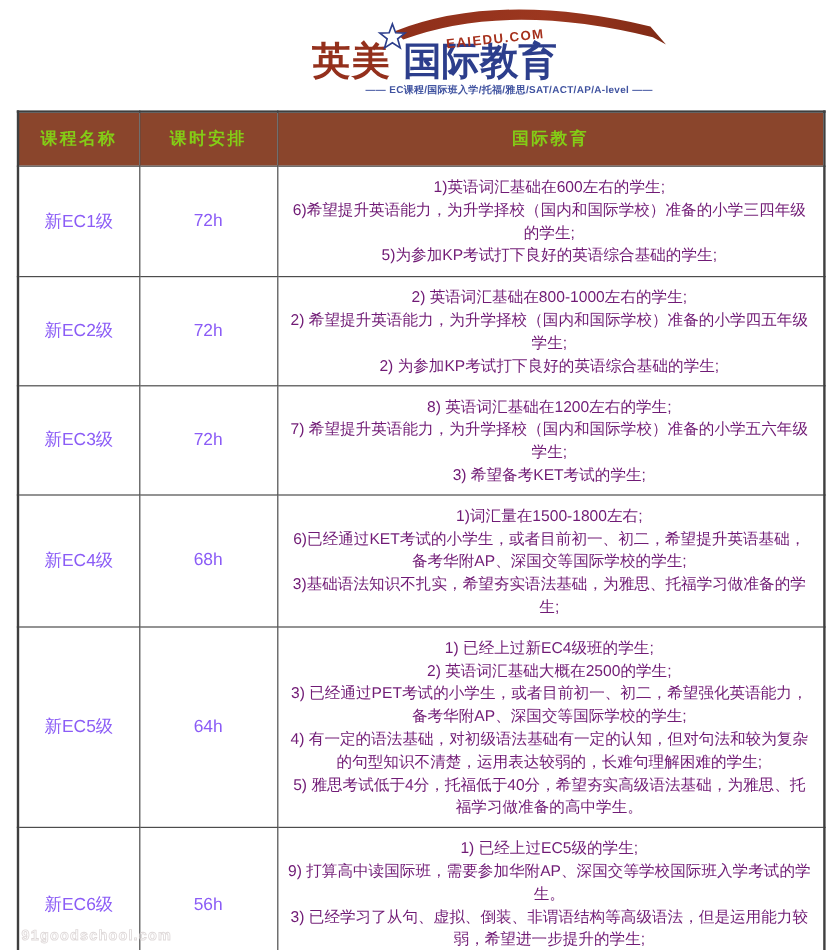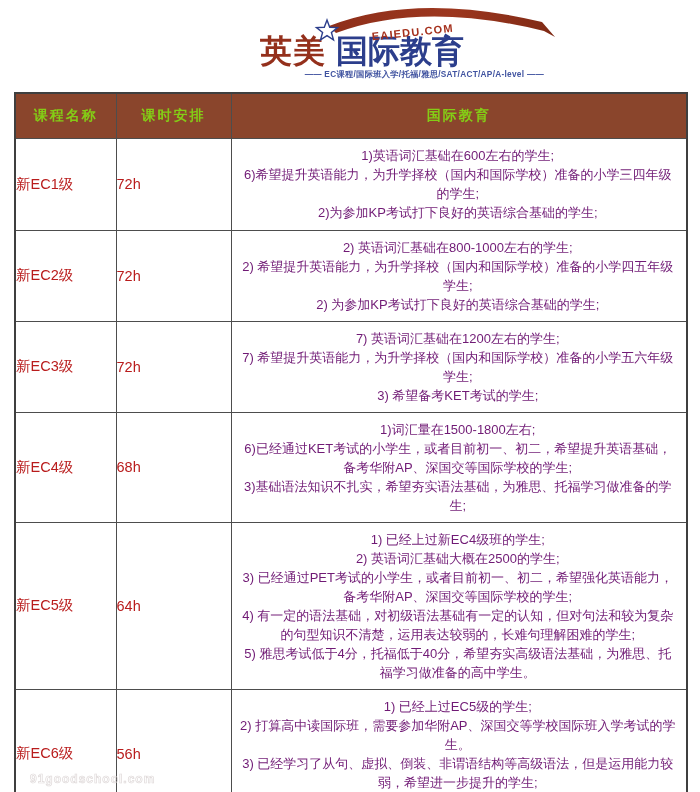--- a/index.html
+++ b/index.html
@@ -34,22 +34,22 @@
     font-size: 14px; letter-spacing: 2px; text-align: center;
   }
   tr.hdr { height: 45px; }
   tr.r0 { height: 92px; }
   tr.r1 { height: 84px; }
   tr.r2 { height: 86px; }
   tr.r3 { height: 107px; }
   tr.r4 { height: 167px; }
   tr.r5 { height: 113px; }
   td.course, td.hours {
-    vertical-align: middle;
-    font-size: 14.5px; color: #b91c1c;
+    text-align: center; vertical-align: middle;
+    font-size: 14.5px; color: #8b5cf6;
   }
   td.suit { vertical-align: middle; padding: 7px 10px 7px 8px; }
   td.suit .line {
     font-size: 13px; line-height: 19px; color: #701a75;
     text-align: center; word-break: break-all;
   }
   td.suit .line:empty { display: none; }
 
   
   .watermark {
@@ -61,21 +61,21 @@
     width: 34px; height: 44px; border: 3px solid #ddd6d6; border-radius: 50%;
     border-right-color: transparent; border-top-color: transparent;
     transform: rotate(35deg); margin-right: -6px;
   }
   .wm-cn {
     font-size: 38px; font-weight: bold; font-style: italic;
     color: rgba(255,255,255,0); -webkit-text-stroke: 1.3px #d9d2d2;
     letter-spacing: 3px; line-height: 40px;
   }
   .wm-url {
-    font-size: 12px; font-weight: bold; margin-left: 30px; margin-top: -2px;
+    font-size: 12px; font-weight: bold; margin-left: 18px; margin-top: -2px;
     color: rgba(255,255,255,0); -webkit-text-stroke: 0.7px #d9d2d2;
     letter-spacing: 1px;
   }
 </style>
 </head>
 <body>
 
 <div class="page">
 
   <div class="logo-block">
@@ -112,39 +112,39 @@
       <th>课时安排</th>
       <th>国际教育</th>
     </tr>
 
     <tr class="r0">
       <td class="course">新EC1级</td>
       <td class="hours">72h</td>
       <td class="suit">
         <div class="line">1)英语词汇基础在600左右的学生;</div>
         <div class="line">6)希望提升英语能力，为升学择校（国内和国际学校）准备的小学三四年级的学生;</div>
-        <div class="line">2)为参加KP考试打下良好的英语综合基础的学生;</div>
+        <div class="line">5)为参加KP考试打下良好的英语综合基础的学生;</div>
       </td>
     </tr>
 
     <tr class="r1">
       <td class="course">新EC2级</td>
       <td class="hours">72h</td>
       <td class="suit">
         <div class="line">2) 英语词汇基础在800-1000左右的学生;</div>
         <div class="line">2) 希望提升英语能力，为升学择校（国内和国际学校）准备的小学四五年级学生;</div>
         <div class="line">2) 为参加KP考试打下良好的英语综合基础的学生;</div>
       </td>
     </tr>
 
     <tr class="r2">
       <td class="course">新EC3级</td>
       <td class="hours">72h</td>
       <td class="suit">
-        <div class="line">7) 英语词汇基础在1200左右的学生;</div>
+        <div class="line">8) 英语词汇基础在1200左右的学生;</div>
         <div class="line">7) 希望提升英语能力，为升学择校（国内和国际学校）准备的小学五六年级学生;</div>
         <div class="line">3) 希望备考KET考试的学生;</div>
       </td>
     </tr>
 
     <tr class="r3">
       <td class="course">新EC4级</td>
       <td class="hours">68h</td>
       <td class="suit">
         <div class="line">1)词汇量在1500-1800左右;</div>
@@ -163,21 +163,21 @@
         <div class="line">4) 有一定的语法基础，对初级语法基础有一定的认知，但对句法和较为复杂的句型知识不清楚，运用表达较弱的，长难句理解困难的学生;</div>
         <div class="line">5) 雅思考试低于4分，托福低于40分，希望夯实高级语法基础，为雅思、托福学习做准备的高中学生。</div>
       </td>
     </tr>
 
     <tr class="r5">
       <td class="course">新EC6级</td>
       <td class="hours">56h</td>
       <td class="suit">
         <div class="line">1) 已经上过EC5级的学生;</div>
-        <div class="line">2) 打算高中读国际班，需要参加华附AP、深国交等学校国际班入学考试的学生。</div>
+        <div class="line">9) 打算高中读国际班，需要参加华附AP、深国交等学校国际班入学考试的学生。</div>
         <div class="line">3) 已经学习了从句、虚拟、倒装、非谓语结构等高级语法，但是运用能力较弱，希望进一步提升的学生;</div>
         <div class="line">4) 词汇量达到3500以上的学生。</div>
       </td>
     </tr>
   </tbody>
     </table>
 
   <div class="watermark">
     <div class="wm-url">91goodschool.com</div>
   </div>

